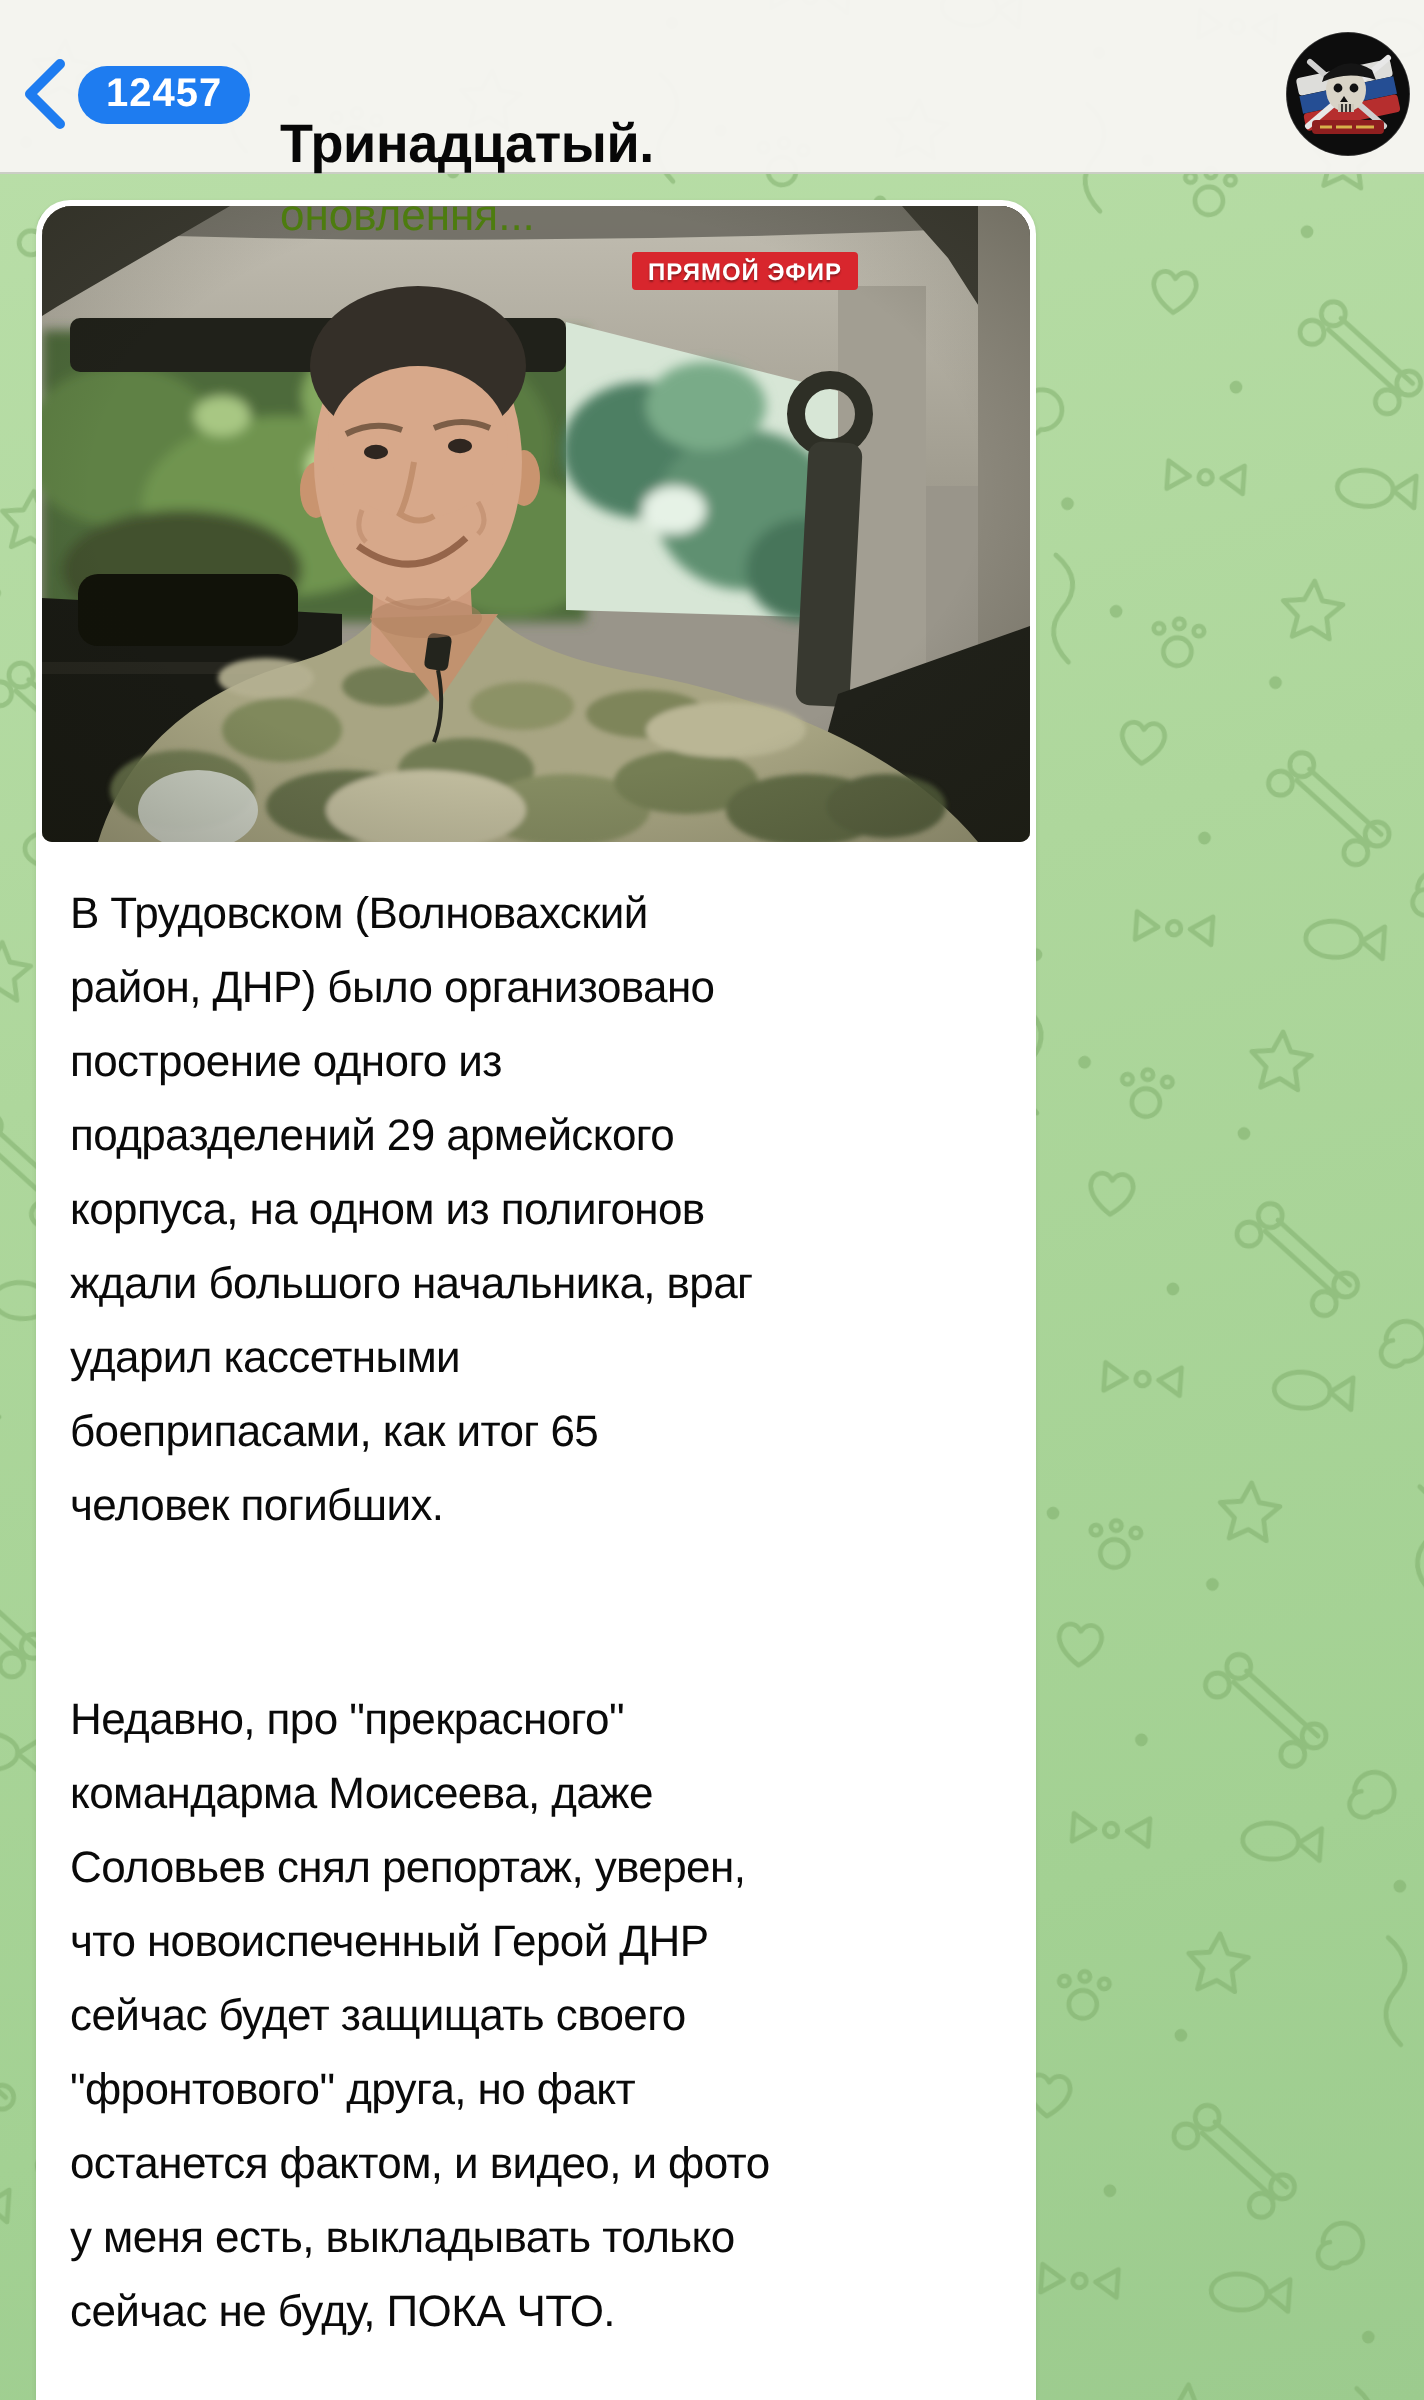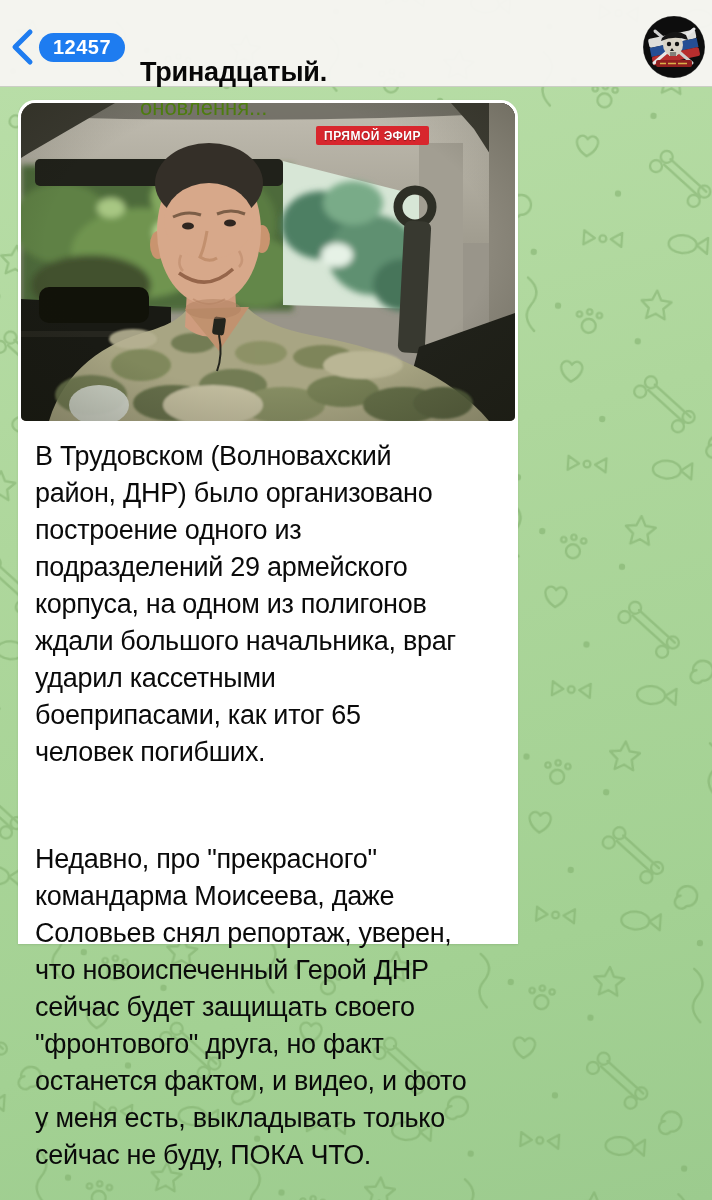--- a/index.html
+++ b/index.html
@@ -21,38 +21,38 @@
   .unread{
     background:#1e7cf0;color:#ffffff;font-size:20px;font-weight:600;
     height:29px;line-height:29px;padding:0 14px;border-radius:15px;letter-spacing:0.5px;
   }
   .center{position:absolute;left:140px;right:140px;top:21px;text-align:left;cursor:pointer;margin-top:36px;}
   .title{font-size:27px;font-weight:700;color:#070707;letter-spacing:-0.2px;}
   .subtitle{margin-top:7px;font-size:22px;color:#4d7c0f;}
   .avatar{position:absolute;left:642px;top:15px;width:64px;height:64px;border-radius:50%;overflow:hidden;cursor:pointer;}
   
   .bubble{
-    position:absolute;left:18px;top:100px;width:500px;height:844px;
+    position:absolute;left:18px;top:100px;width:500px;height:1100px;
     background:#ffffff;border-radius:17px 17px 0 0;z-index:10;
     box-shadow:0 1px 2px rgba(60,90,50,0.15);
   }
   .photo{
     position:absolute;left:3px;top:3px;width:494px;height:318px;
     border-radius:15px 15px 5px 5px;overflow:hidden;cursor:pointer;background:#8f8b80;
   }
   .photo svg{display:block;width:494px;height:318px;}
   .live-badge{
     position:absolute;top:23px;right:86px;
     background:#d8262d;color:#fff;font-size:12px;font-weight:700;
     padding:3px 8px 2px;border-radius:2px;letter-spacing:0.5px;
     text-shadow:0 1px 1px rgba(0,0,0,0.35);
   }
   .text{position:absolute;left:17px;right:11px;top:338px;}
   .text p{
-    margin:0;font-size:27px;line-height:37px;color:#0a0a0a;
+    margin:0;font-size:22px;line-height:37px;color:#0a0a0a;
     letter-spacing:-0.3px;white-space:pre-line;
   }
   .text p.p2{margin-top:70px;}
 </style>
 </head>
 <body>
 
 <div class="screen">
 
   <svg class="bg" viewBox="0 0 712 1200" aria-hidden="true">

